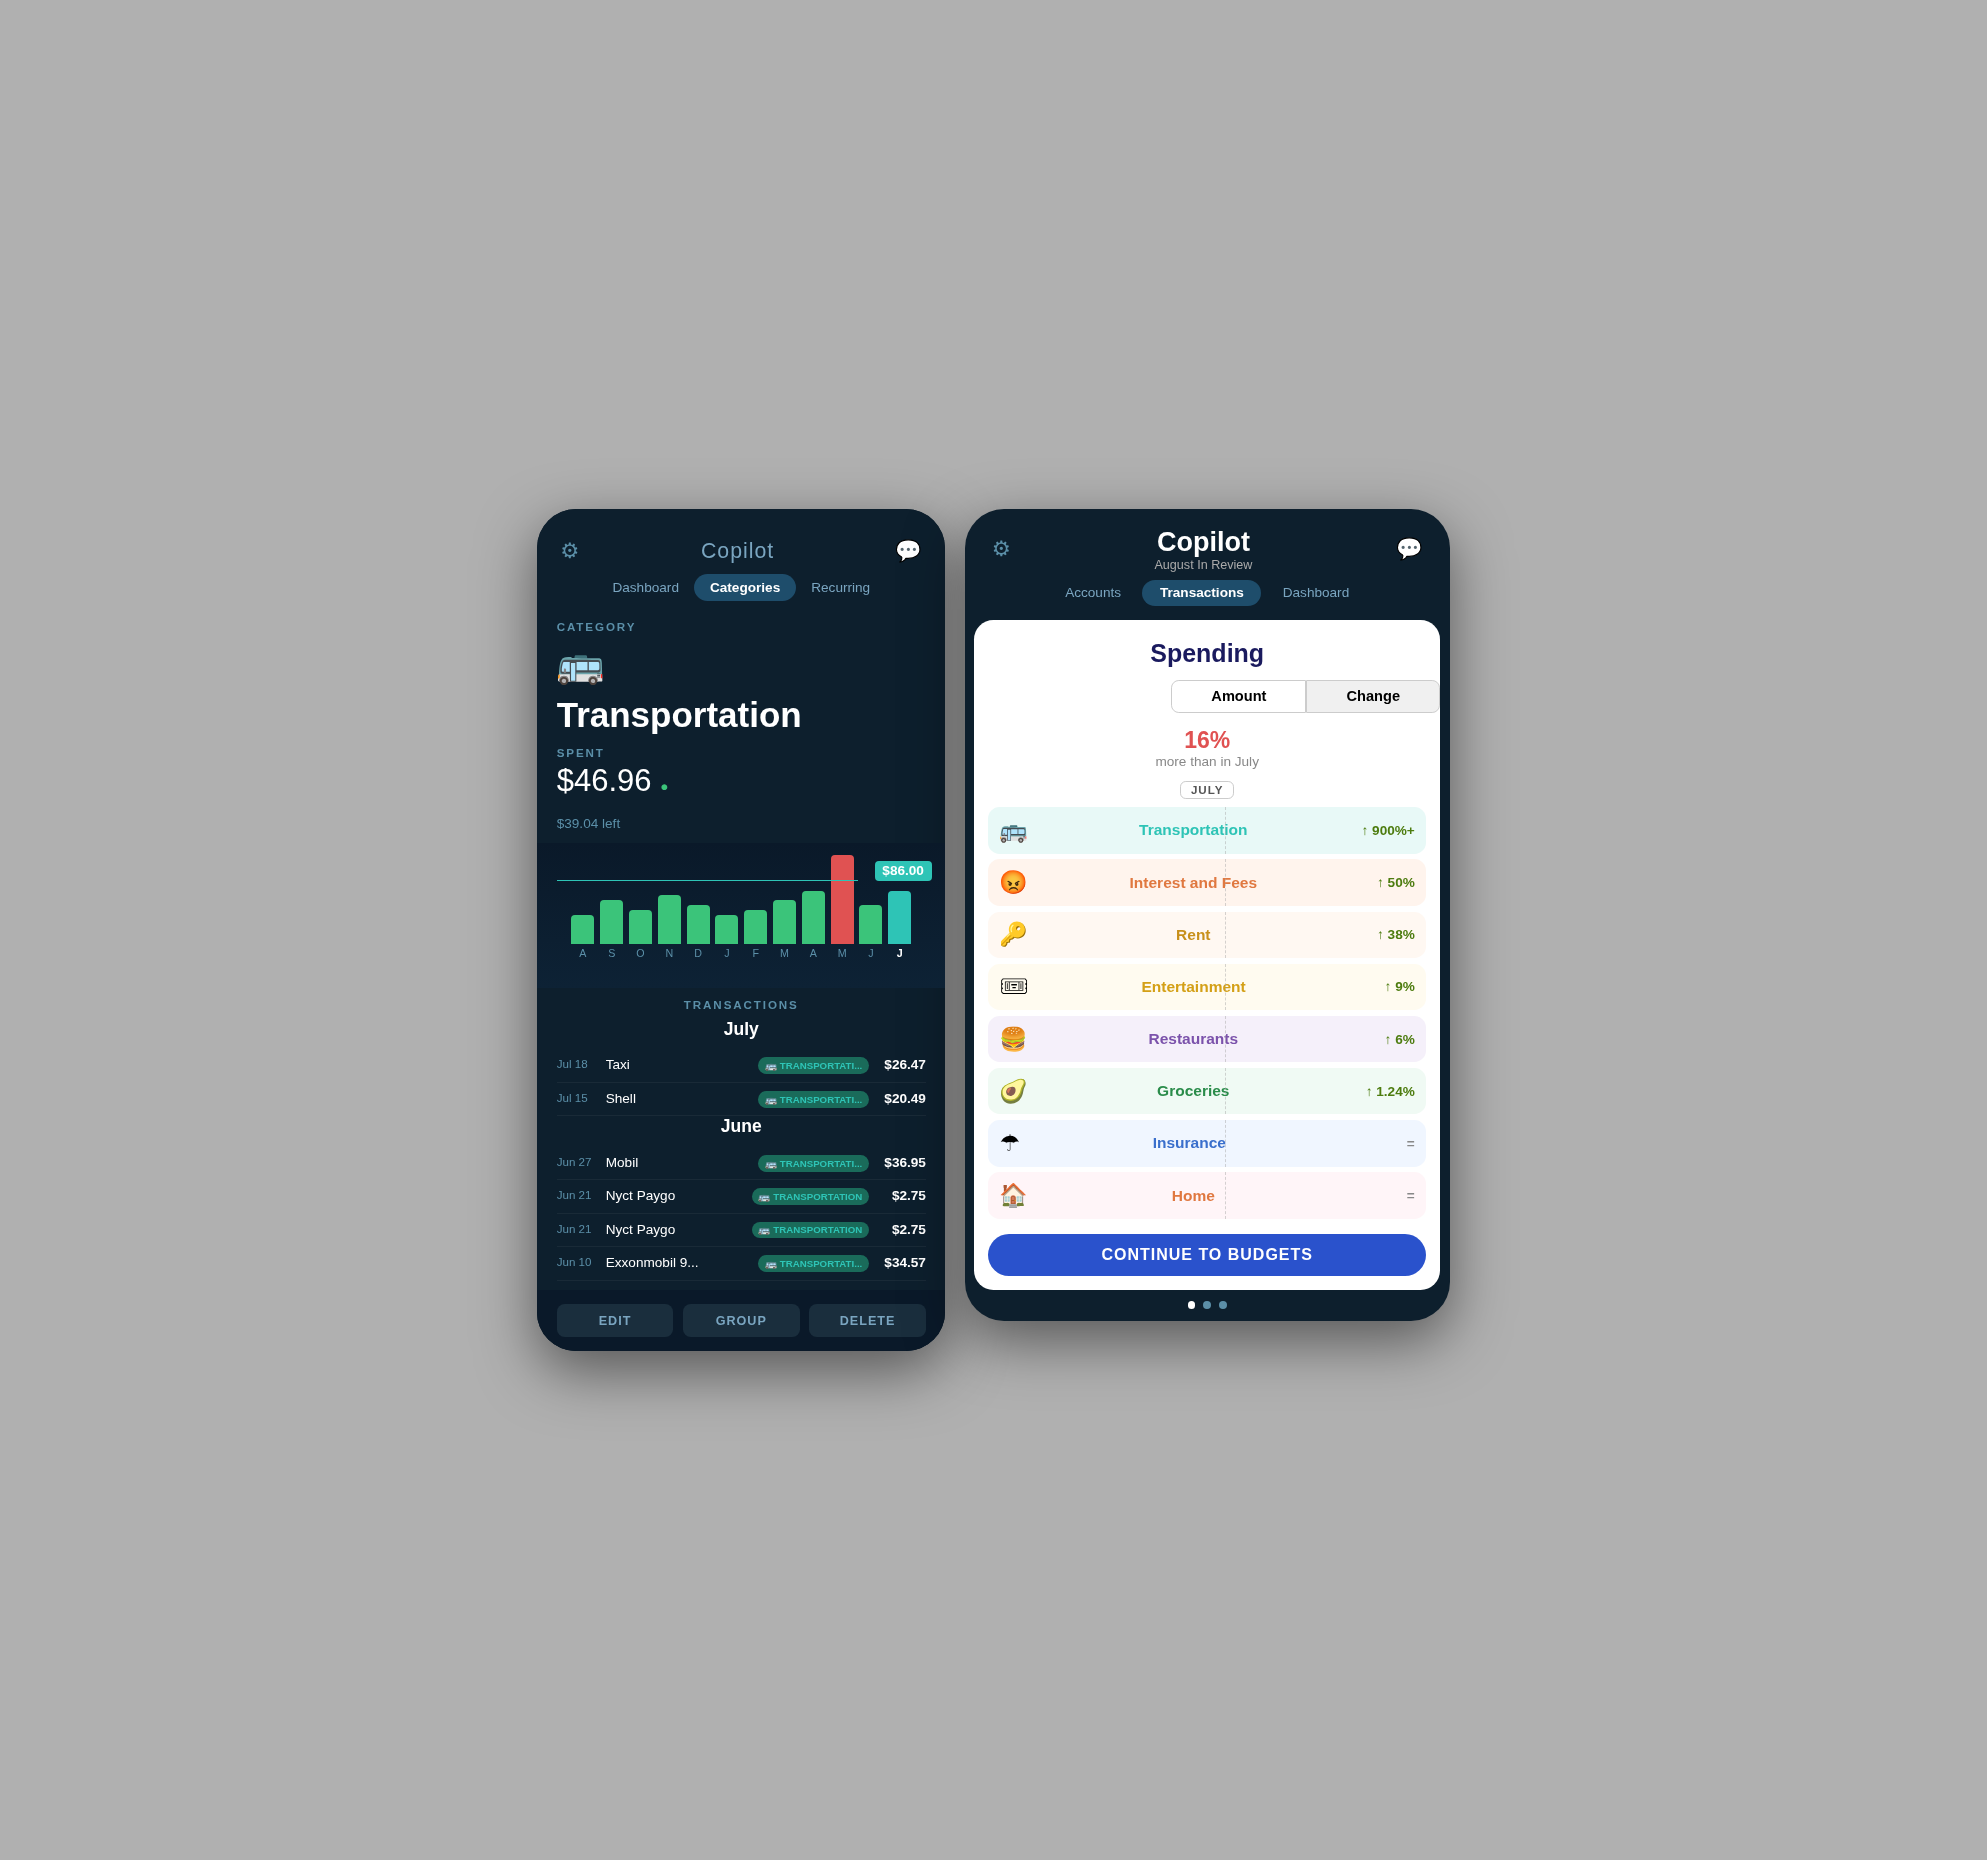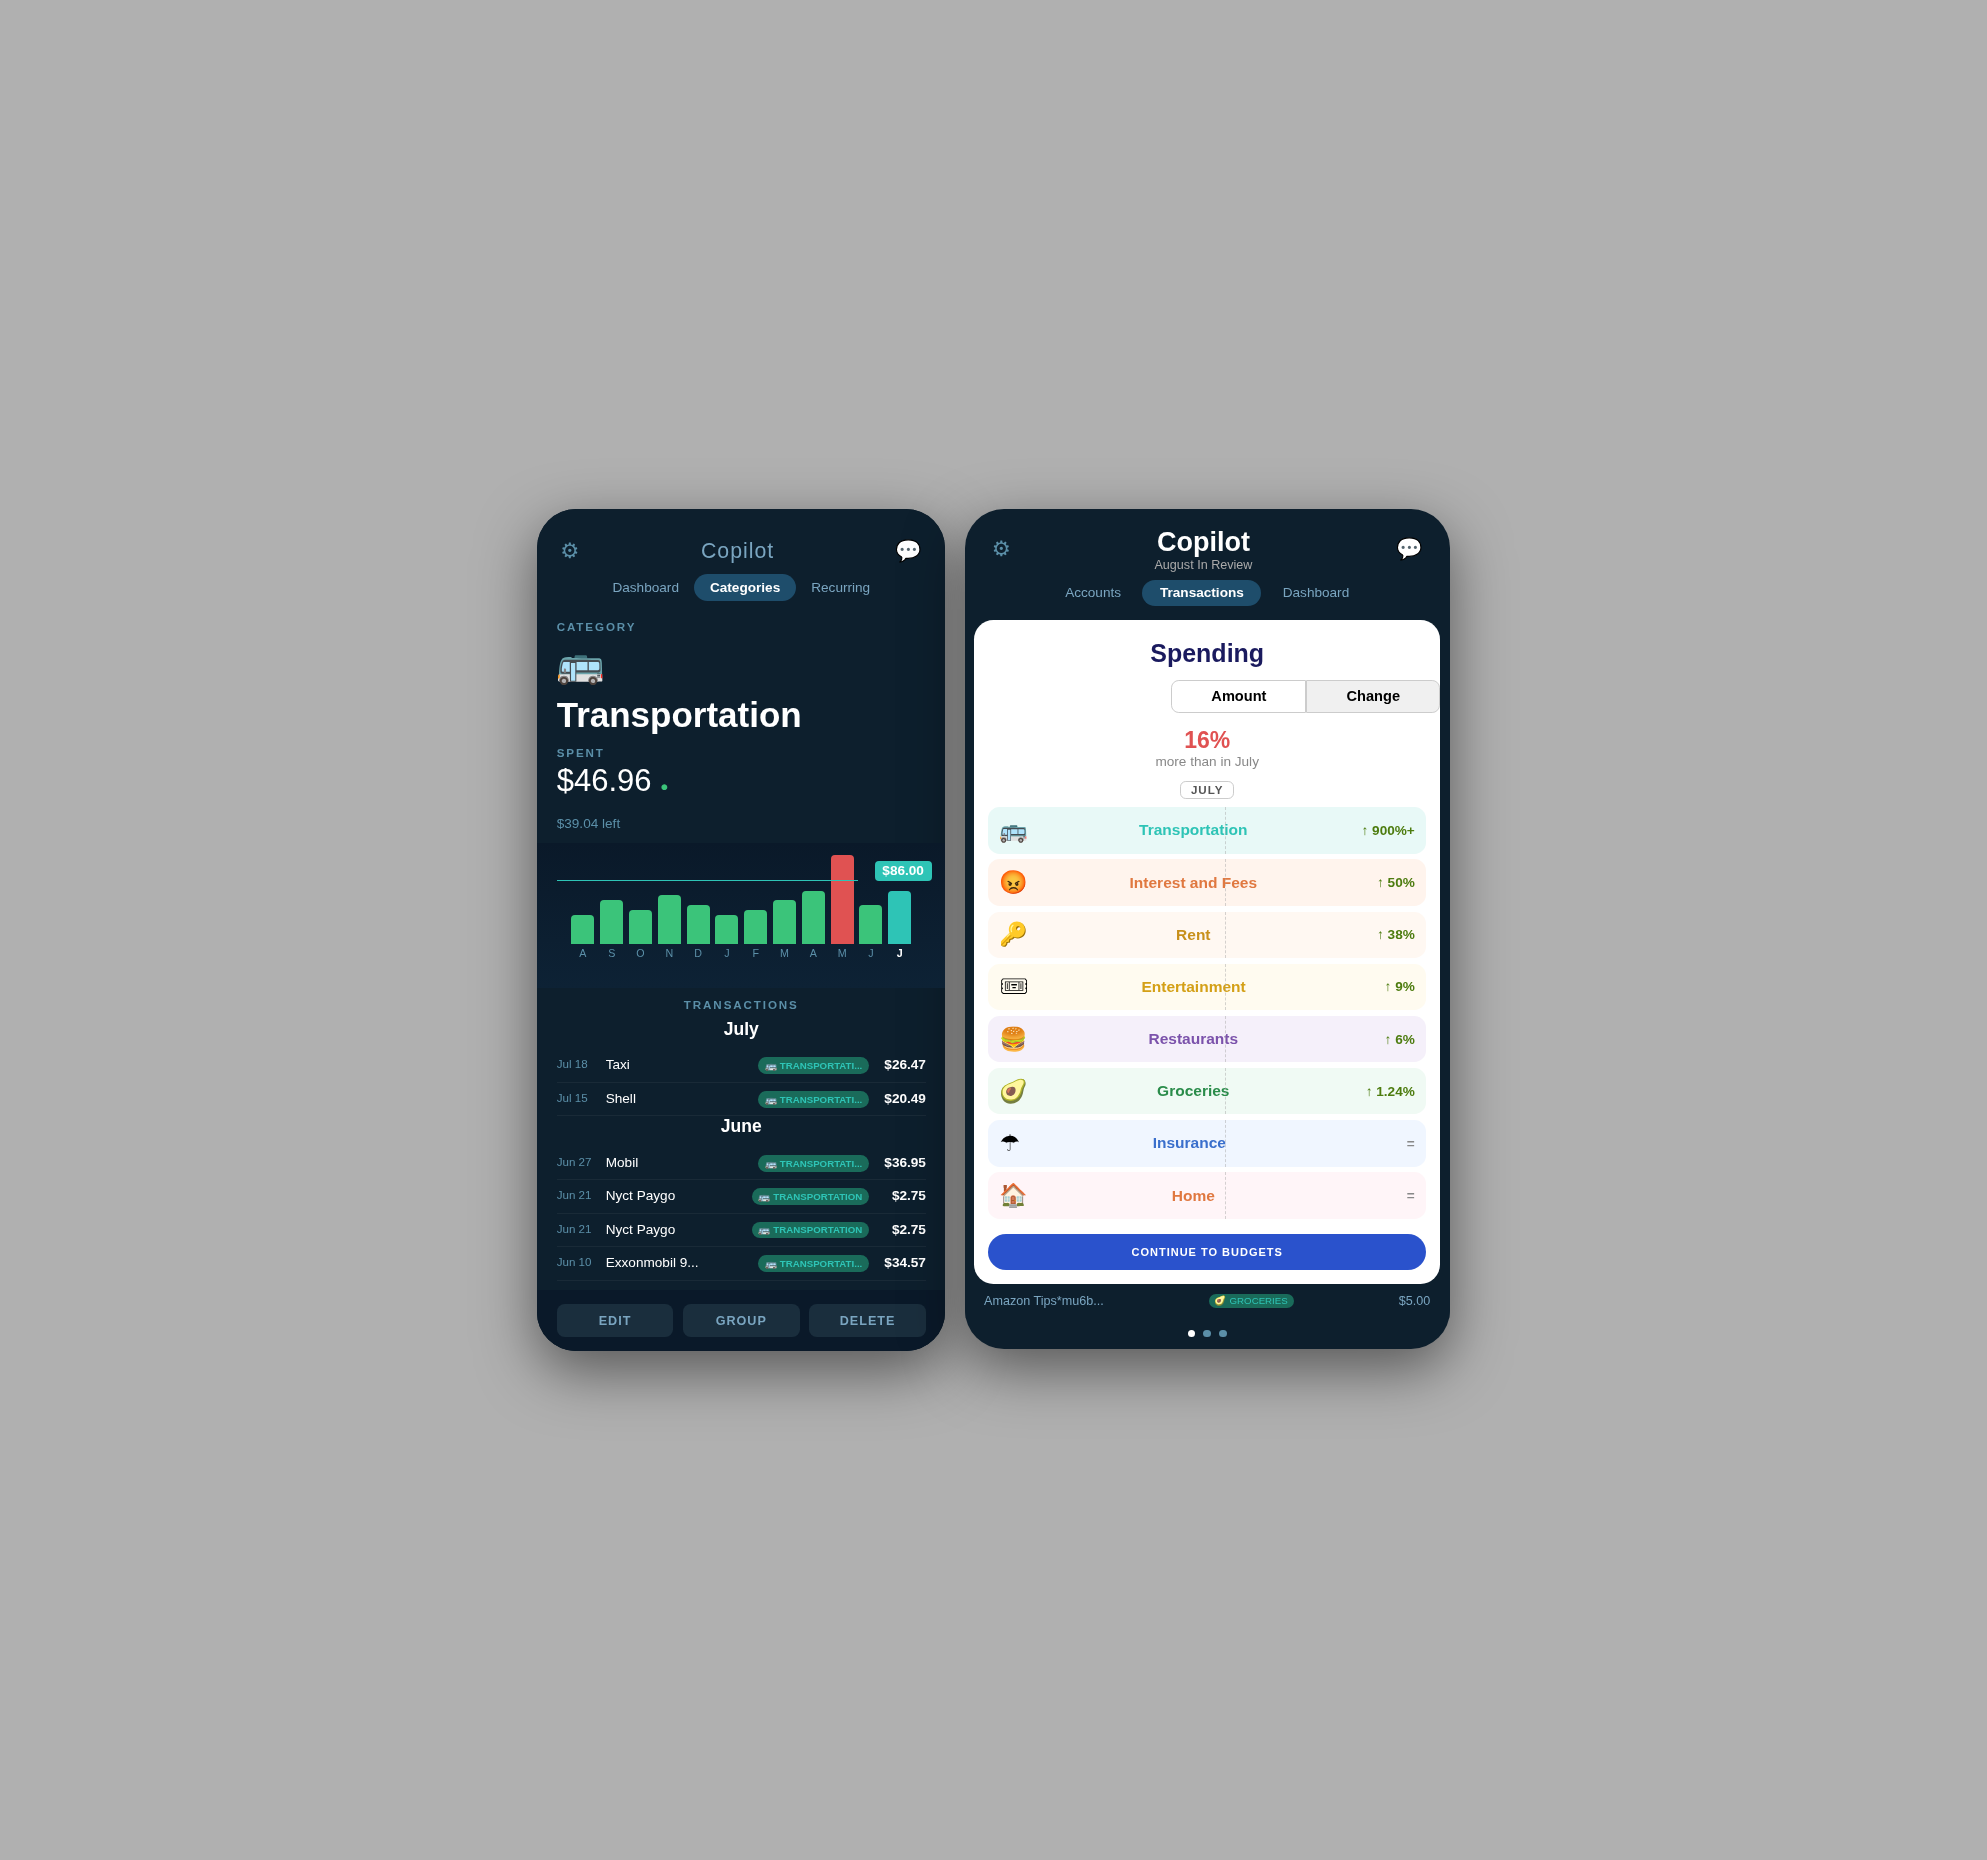--- a/index.html
+++ b/index.html
@@ -417,21 +417,21 @@
       border-left: 1.9px dashed #aaa;
       opacity: 0.5;
     }
 
     
     .continue-btn {
       background: #2a52cc;
       color: white;
       text-align: center;
       padding: 12px;
-      font-size: 11px;
+      font-size: 16px;
       font-weight: 800;
       letter-spacing: 1px;
       cursor: pointer;
       margin: 0 13.6px 13.6px 13.6px;
       border-radius: 21px;
     }
 
     
     .bottom-tx {
       background: #0d1f2d;
@@ -690,25 +690,20 @@
           <span class="cat-emoji">🏠</span>
           <span class="cat-name orange-text">Home</span>
           <span class="cat-change neutral">=</span>
         </div>
 
       </div>
 
       <div class="continue-btn">CONTINUE TO BUDGETS</div>
     </div>
 
-    <div class="bottom-tx">
-      <span>Amazon Tips*mu6b...</span>
-      <span class="tx-tag-small">🥑 GROCERIES</span>
-      <span>$5.00</span>
-    </div>
 
     <div class="dots-row">
       <div class="dot active"></div>
       <div class="dot inactive"></div>
       <div class="dot inactive"></div>
     </div>
 
   </div>
 </div>
 

